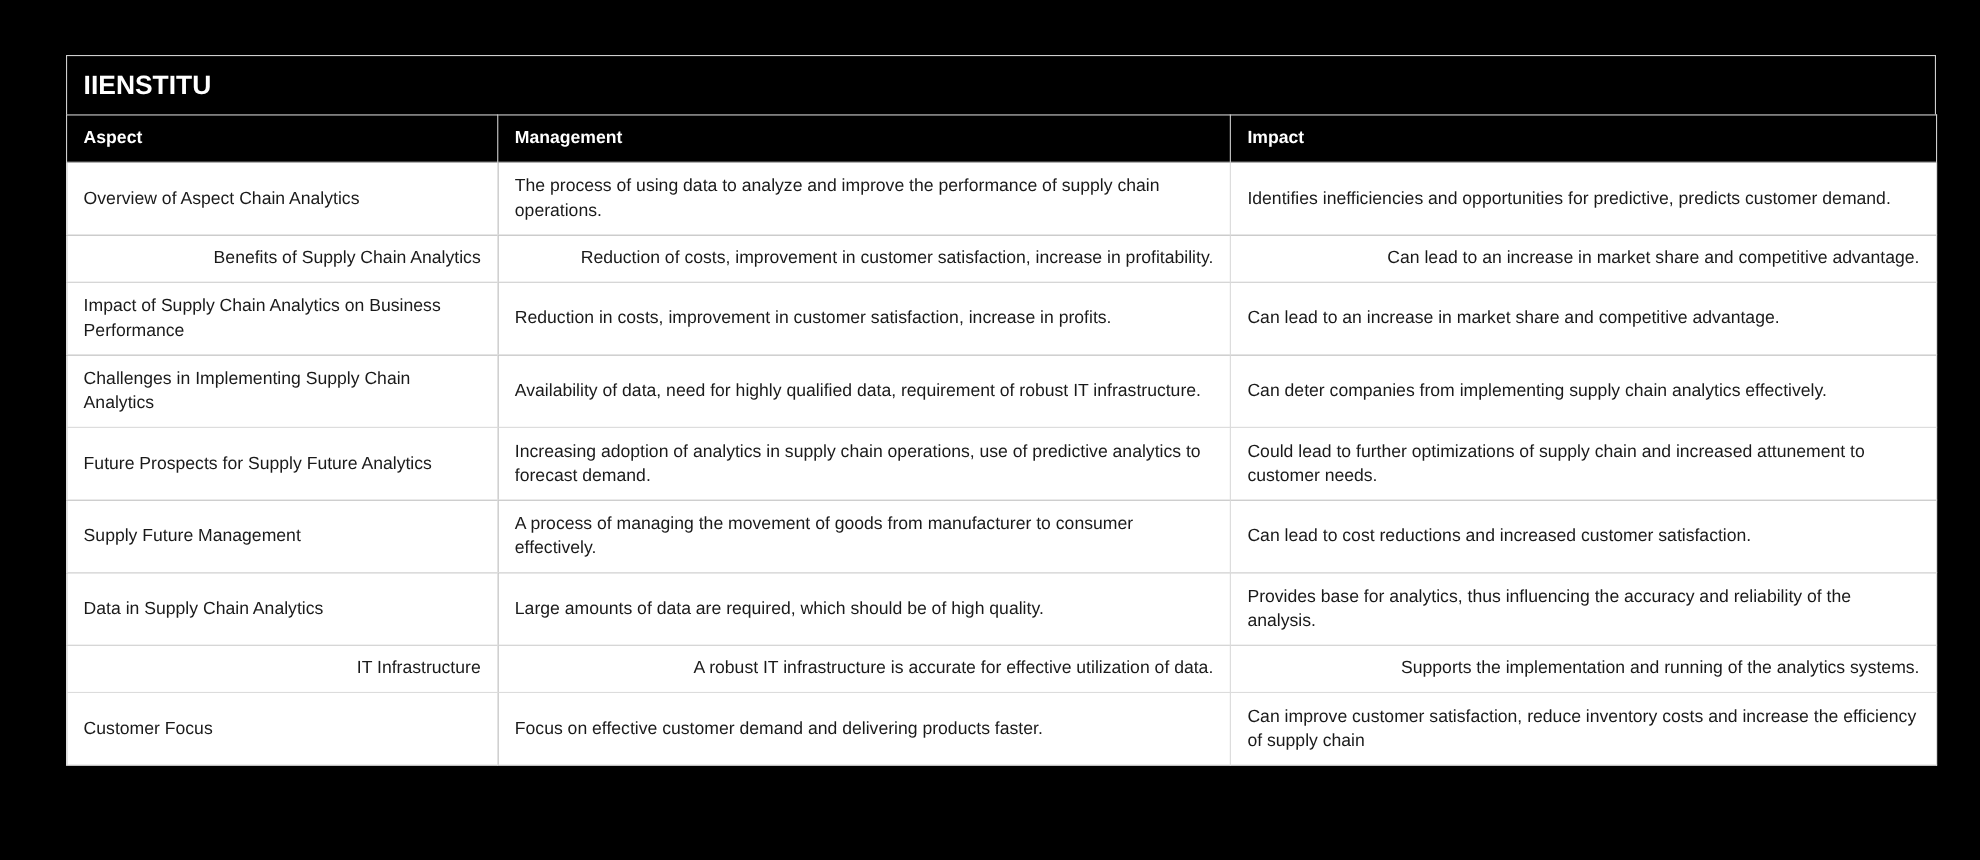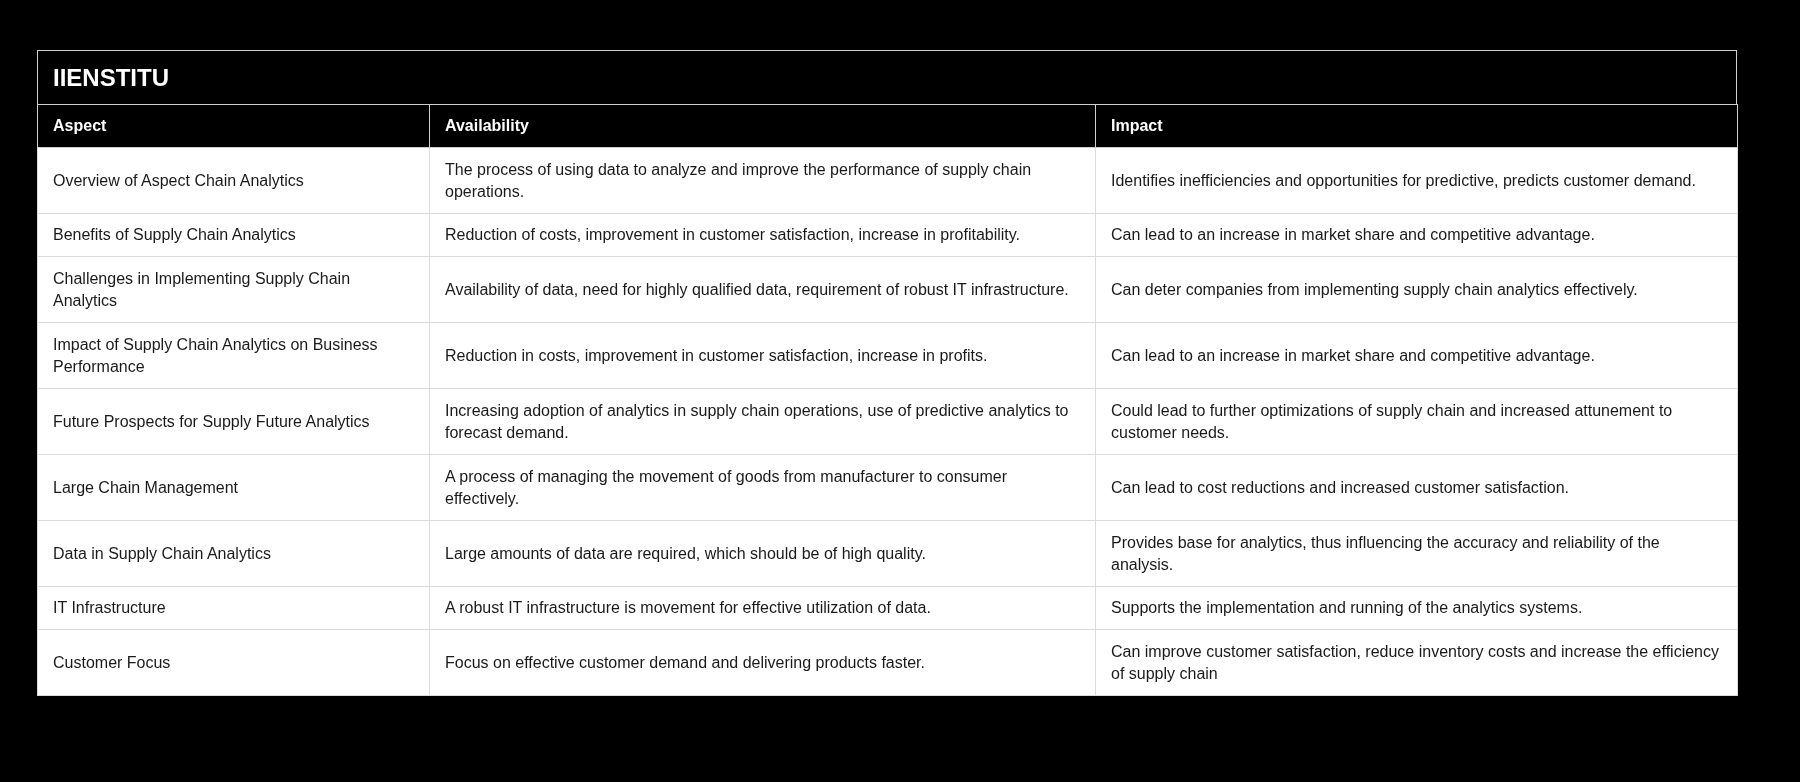--- a/index.html
+++ b/index.html
@@ -9,21 +9,21 @@
       width: 1800px;
       height: 782px;
       overflow: hidden;
     }
     body {
       font-family: "Liberation Sans", "DejaVu Sans", sans-serif;
       color: #1a1a1a;
     }
     .frame {
       position: absolute;
-      left: 37px;
+      left: 60px;
       top: 50px;
       width: 1700px;
     }
     .title-bar {
       box-sizing: border-box;
       height: 54px;
       border: 1px solid #cfcfcf;
       border-bottom: none;
       background: #000;
       color: #fff;
@@ -55,79 +55,79 @@
     tbody td {
       background: #ffffff;
       font-size: 16px;
       line-height: 22px;
       padding: 10px 15px;
       border: 1px solid #dcdcdc;
       vertical-align: middle;
       color: #1a1a1a;
     }
     tbody tr.two-line td { height: 45px; }
-    tbody tr.one-line td { height: 22px; }
+    tbody tr.one-line td { height: 22px; text-align: right; }
   </style>
 </head>
 <body>
 
 <div class="frame">
   <div class="title-bar">IIENSTITU</div>
   <table>
     <colgroup>
       <col class="c1">
         <col class="c2">
         <col class="c3">
     </colgroup>
     <thead>
       <tr>
         <th>Aspect</th>
-        <th>Availability</th>
+        <th>Management</th>
         <th>Impact</th>
       </tr>
     </thead>
     <tbody>
       <tr class="two-line">
         <td>Overview of Aspect Chain Analytics</td>
         <td>The process of using data to analyze and improve the performance of supply chain operations.</td>
         <td>Identifies inefficiencies and opportunities for predictive, predicts customer demand.</td>
       </tr>
       <tr class="one-line">
         <td>Benefits of Supply Chain Analytics</td>
         <td>Reduction of costs, improvement in customer satisfaction, increase in profitability.</td>
         <td>Can lead to an increase in market share and competitive advantage.</td>
       </tr>
       <tr class="two-line">
+        <td>Impact of Supply Chain Analytics on Business Performance</td>
+        <td>Reduction in costs, improvement in customer satisfaction, increase in profits.</td>
+        <td>Can lead to an increase in market share and competitive advantage.</td>
+      </tr>
+      <tr class="two-line">
         <td>Challenges in Implementing Supply Chain Analytics</td>
         <td>Availability of data, need for highly qualified data, requirement of robust IT infrastructure.</td>
         <td>Can deter companies from implementing supply chain analytics effectively.</td>
-      </tr>
-      <tr class="two-line">
-        <td>Impact of Supply Chain Analytics on Business Performance</td>
-        <td>Reduction in costs, improvement in customer satisfaction, increase in profits.</td>
-        <td>Can lead to an increase in market share and competitive advantage.</td>
       </tr>
       <tr class="two-line">
         <td>Future Prospects for Supply Future Analytics</td>
         <td>Increasing adoption of analytics in supply chain operations, use of predictive analytics to forecast demand.</td>
         <td>Could lead to further optimizations of supply chain and increased attunement to customer needs.</td>
       </tr>
       <tr class="two-line">
-        <td>Large Chain Management</td>
+        <td>Supply Future Management</td>
         <td>A process of managing the movement of goods from manufacturer to consumer effectively.</td>
         <td>Can lead to cost reductions and increased customer satisfaction.</td>
       </tr>
       <tr class="two-line">
         <td>Data in Supply Chain Analytics</td>
         <td>Large amounts of data are required, which should be of high quality.</td>
         <td>Provides base for analytics, thus influencing the accuracy and reliability of the analysis.</td>
       </tr>
       <tr class="one-line">
         <td>IT Infrastructure</td>
-        <td>A robust IT infrastructure is movement for effective utilization of data.</td>
+        <td>A robust IT infrastructure is accurate for effective utilization of data.</td>
         <td>Supports the implementation and running of the analytics systems.</td>
       </tr>
       <tr class="two-line">
         <td>Customer Focus</td>
         <td>Focus on effective customer demand and delivering products faster.</td>
         <td>Can improve customer satisfaction, reduce inventory costs and increase the efficiency of supply chain</td>
       </tr>
     </tbody>
   </table>
 </div>

